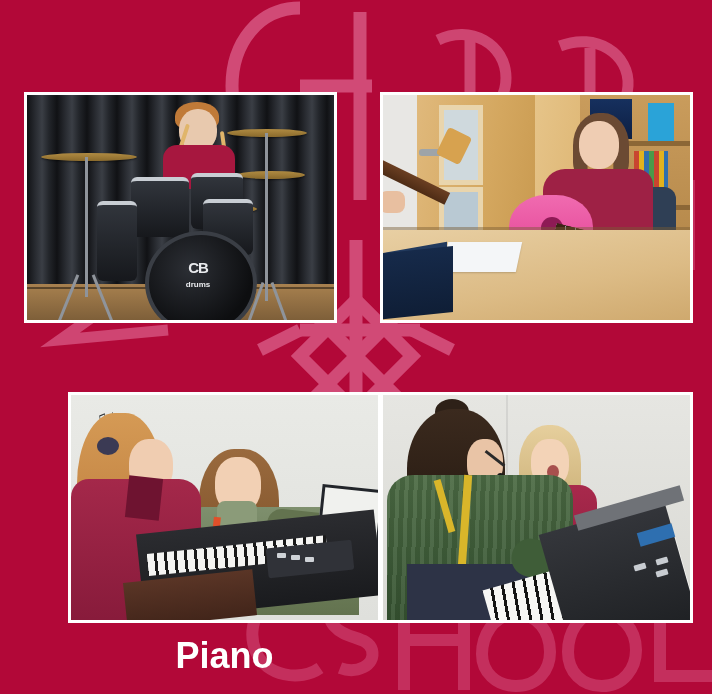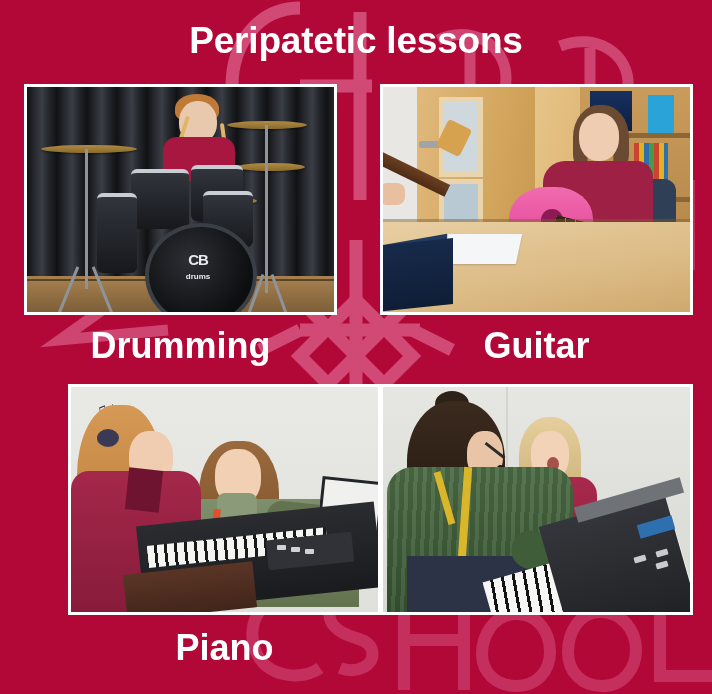--- a/index.html
+++ b/index.html
@@ -51,20 +51,21 @@
     left: 0;
     top: 84px;
     width: 712px;
     height: 610px;
     z-index: 2;
   }
   .card {
     position: absolute;
     width: 313px;
     height: 366px;
+    margin-top: 8px;
   }
   .card.c0 { left: 24px;  top: 0px; }
   .card.c1 { left: 380px; top: 0px; }
   .card.c2 { left: 24px;  top: 300px; padding-left: 44px; }
   .card.c3 { left: 380px; top: 300px; }
 
   .photo-frame {
     position: relative;
     width: 313px;
     height: 231px;
@@ -533,21 +534,20 @@
     </g>
     <g fill="none" stroke="#D4507C" stroke-width="10" opacity="0.5">
       <path d="M36 190 C22 214 30 250 56 258"></path>
       <path d="M96 210 L96 300"></path>
       <path d="M140 236 L140 312"></path>
       <path d="M640 150 L640 250"></path>
       <path d="M690 180 L690 270"></path>
     </g>
   </svg>
 
-  <div class="poster-title">Peripatetic lessons</div>
 
   <div class="grid">
 
     <div class="card c0">
       <div class="photo-frame">
         <div class="photo ph-drum">
           <div class="curtain"></div>
           <div class="floor"></div>
           <div class="floorline"></div>
           <div class="cym cy1"></div>
@@ -569,21 +569,20 @@
           <div class="kick-logo">
             <span>CB</span><br>
             <span class="sub">drums</span>
           </div>
           <div class="leg l1"></div>
           <div class="leg l2"></div>
           <div class="leg l3"></div>
           <div class="leg l4"></div>
         </div>
       </div>
-      <div class="card-label">Drumming</div>
     </div>
 
     <div class="card c1">
       <div class="photo-frame">
         <div class="photo ph-guitar">
           <div class="wall"></div>
           <div class="door"></div>
           <div class="door2"></div>
           <div class="door-glass"></div>
           <div class="door-glass2"></div>
@@ -605,21 +604,20 @@
           <div class="table"></div>
           <div class="table-edge"></div>
           <div class="paper"></div>
           <div class="neck"></div>
           <div class="head"></div>
           <div class="teacher-hand"></div>
           <div class="ipad-top"></div>
           <div class="ipad"></div>
         </div>
       </div>
-      <div class="card-label">Guitar</div>
     </div>
 
     <div class="card c2">
       <div class="photo-frame">
         <div class="photo ph-piano">
           <div class="notes">♫♩</div>
           <div class="girl-hair"></div>
           <div class="scrunchie"></div>
           <div class="girl-face"></div>
           <div class="t-hair"></div>

